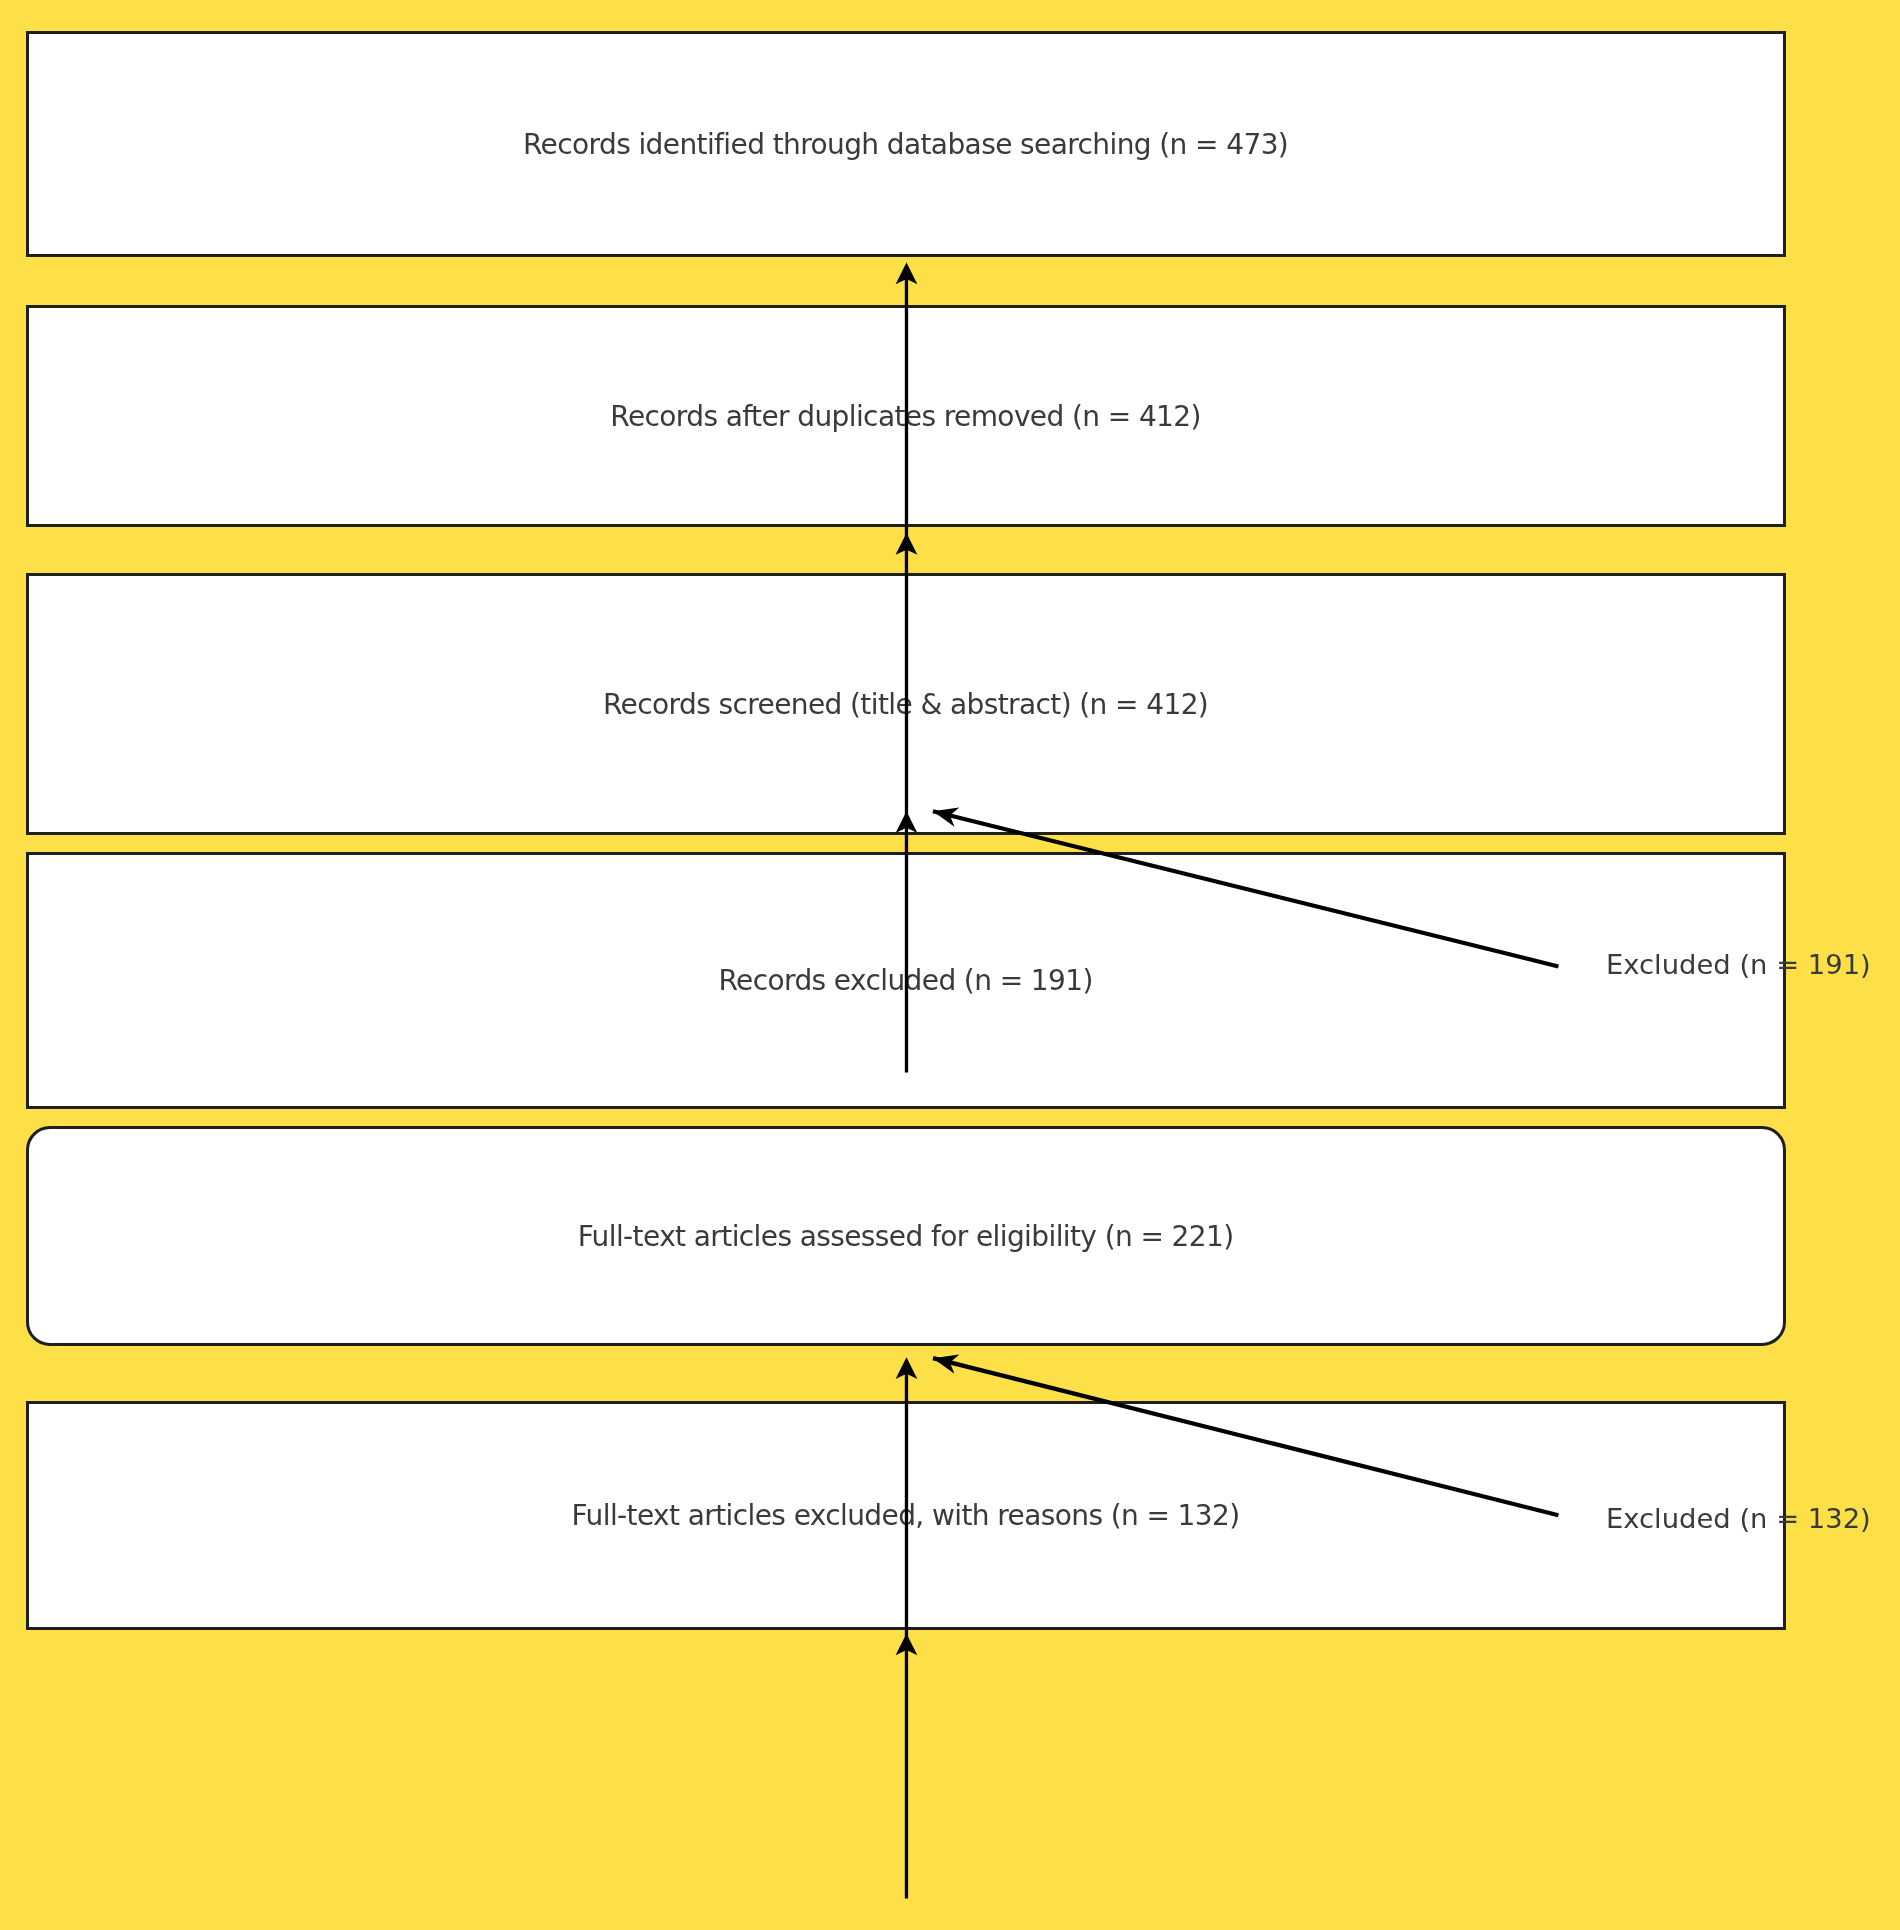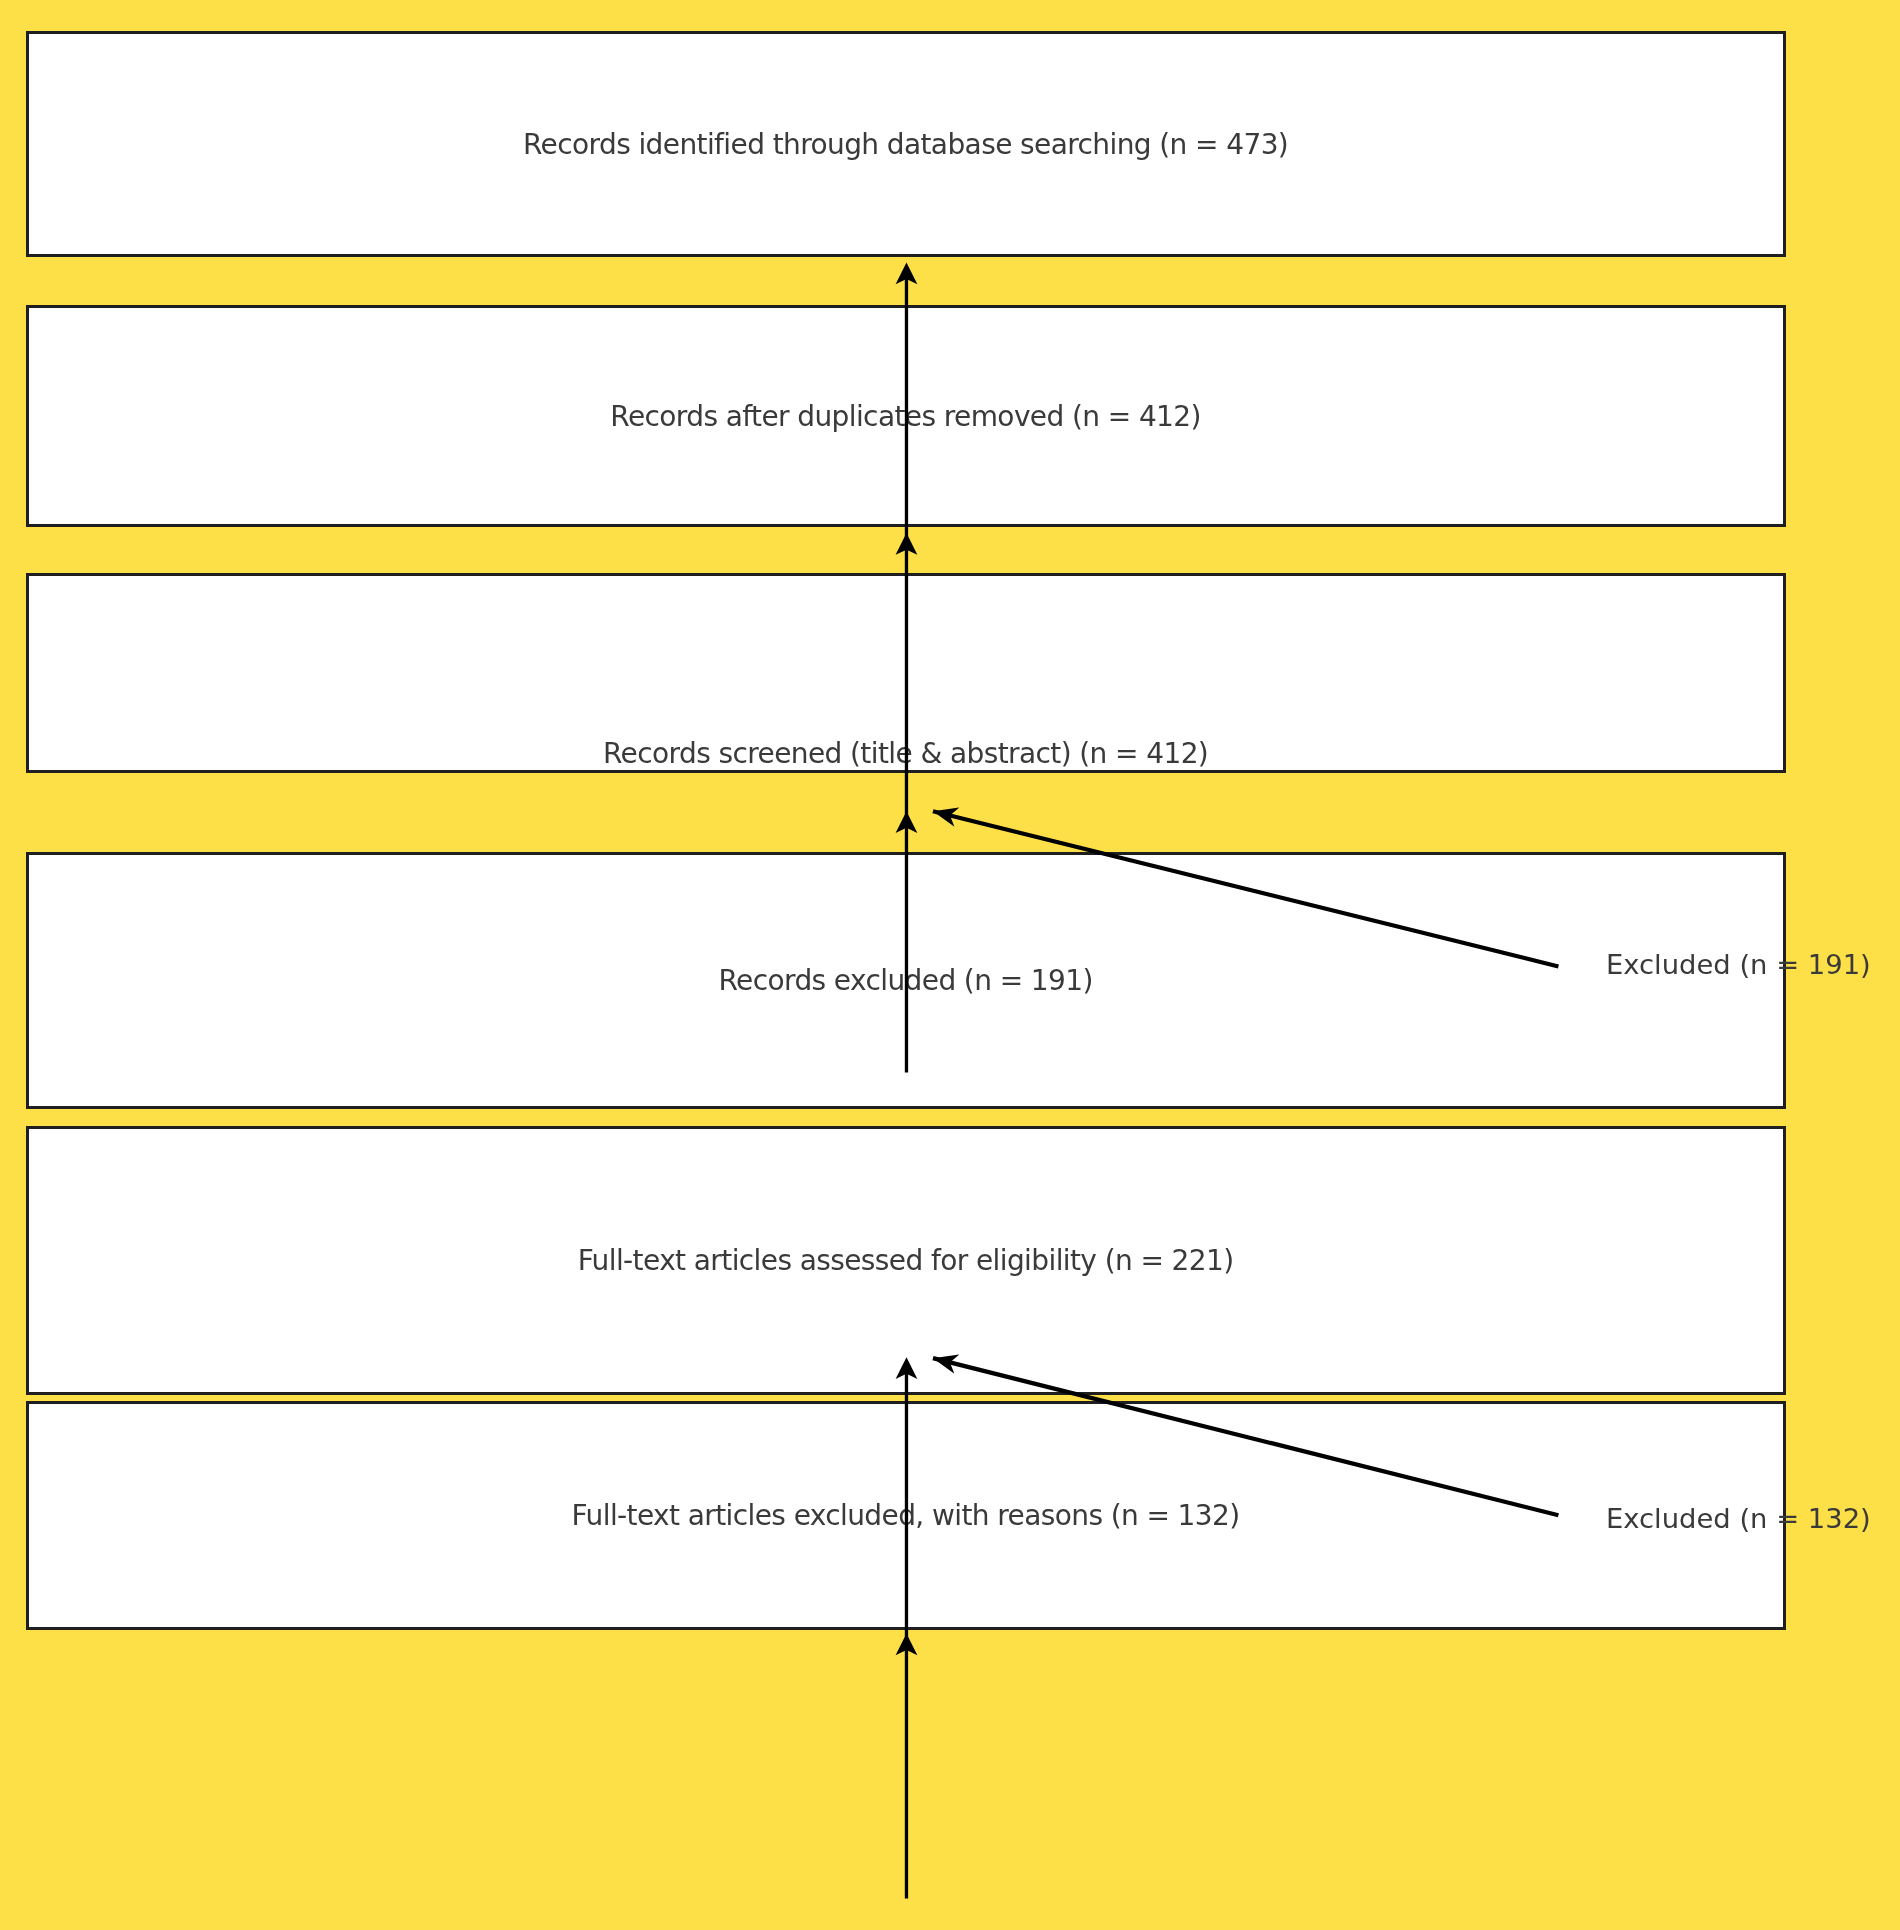--- a/index.html
+++ b/index.html
@@ -59,29 +59,29 @@
 <div class="canvas">
 
   <div class="flow-box" style="top:31px;height:226px;">
     <span class="box-label">Records identified through database searching (n = 473)</span>
   </div>
 
   <div class="flow-box" style="top:305px;height:222px;">
     <span class="box-label">Records after duplicates removed (n = 412)</span>
   </div>
 
-  <div class="flow-box" style="top:573px;height:200px;align-items:flex-end;">
+  <div class="flow-box" style="top:573px;height:262px;">
     <span class="box-label">Records screened (title &amp; abstract) (n = 412)</span>
   </div>
 
   <div class="flow-box" style="top:852px;height:257px;">
     <span class="box-label">Records excluded (n = 191)</span>
   </div>
 
-  <div class="flow-box" style="top:1126px;height:269px;">
+  <div class="flow-box" style="top:1126px;height:220px;border-radius:24px;">
     <span class="box-label">Full-text articles assessed for eligibility (n = 221)</span>
   </div>
 
   <div class="flow-box" style="top:1401px;height:229px;">
     <span class="box-label">Full-text articles excluded, with reasons (n = 132)</span>
   </div>
 
 
   <div class="side-label" style="top:948px;">Excluded (n = 191)</div>
 

